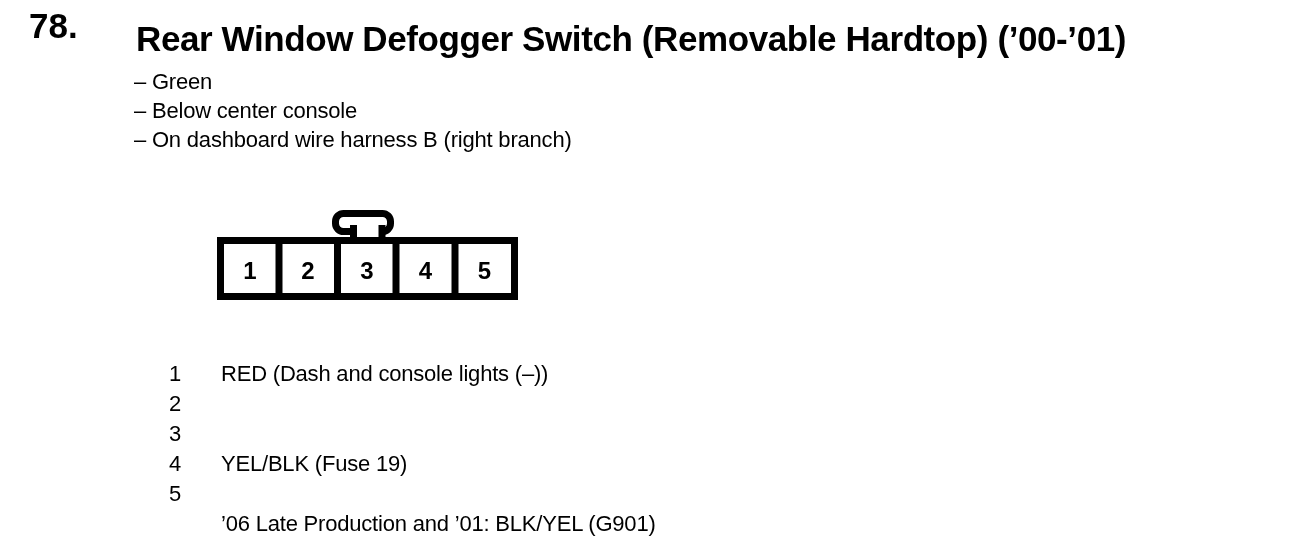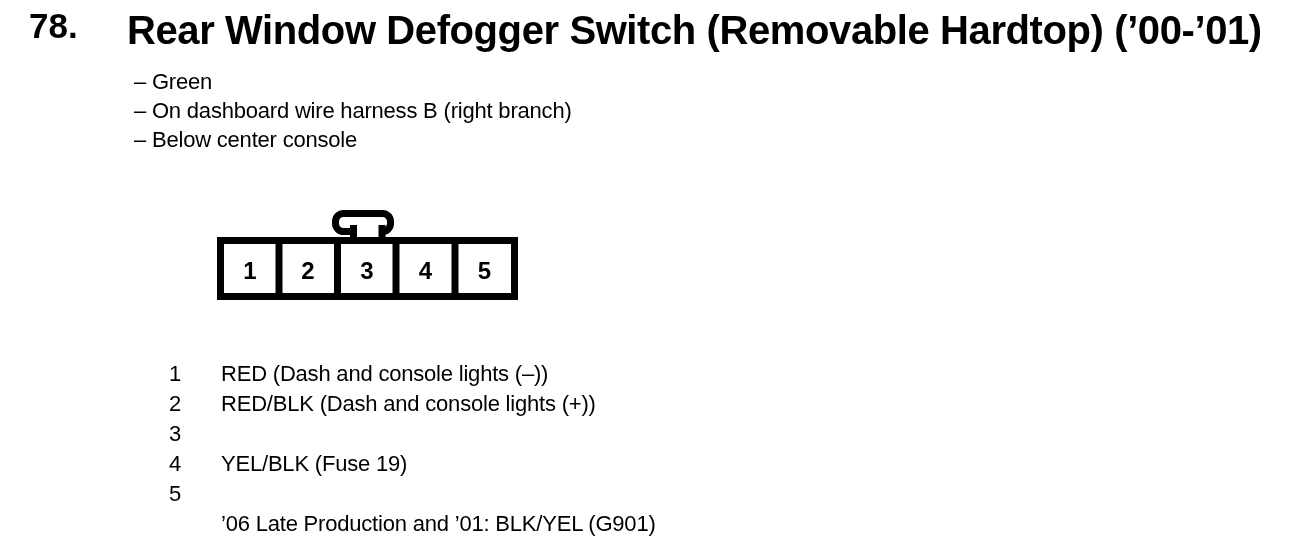--- a/index.html
+++ b/index.html
@@ -23,22 +23,22 @@
     top: 6px;
     font-size: 35px;
     font-weight: bold;
     line-height: 40px;
     white-space: nowrap;
   }
   .page-title {
     position: absolute;
     left: 123px;
     top: 6px;
-    margin: 4px;
-    font-size: 40px;
+    margin: 13px;
+    font-size: 35px;
     font-weight: bold;
     line-height: 40px;
     letter-spacing: -0.4px;
     white-space: nowrap;
   }
   
   .notes {
     position: absolute;
     left: 122px;
     top: 55px;
@@ -86,22 +86,22 @@
 </head>
 <body>
 
 <div class="page">
 
   <span class="item-number">78.</span>
   <h1 class="page-title">Rear Window Defogger Switch (Removable Hardtop) (’00-’01)</h1>
 
   <ul class="notes">
     <li>– Green</li>
+    <li>– Below center console</li>
     <li>– On dashboard wire harness B (right branch)</li>
-    <li>– Below center console</li>
   </ul>
 
   <svg class="connector-svg" viewBox="200 195 330 120" xmlns="http://www.w3.org/2000/svg">
 
     <g>
       <rect x="335.5" y="213.5" width="55" height="18" rx="8" fill="none" stroke="#000" stroke-width="7"></rect>
       <rect x="356" y="223" width="23" height="13" fill="#fff"></rect>
       <rect x="350" y="225" width="7" height="14" fill="#000"></rect>
       <rect x="378.5" y="225" width="7" height="14" fill="#000"></rect>
     </g>
@@ -124,21 +124,20 @@
     </g>
   </svg>
 
   <div class="pin-list">
     <div class="pin-row">
       <span class="pin-num">1</span>
       <span class="pin-desc">RED (Dash and console lights (–))</span>
     </div>
     <div class="pin-row">
       <span class="pin-num">2</span>
-      <span class="pin-desc">RED/BLK (Dash and console lights (+))</span>
     </div>
     <div class="pin-row">
       <span class="pin-num">3</span>
     </div>
     <div class="pin-row">
       <span class="pin-num">4</span>
       <span class="pin-desc">YEL/BLK (Fuse 19)</span>
     </div>
     <div class="pin-row">
       <span class="pin-num">5</span>

